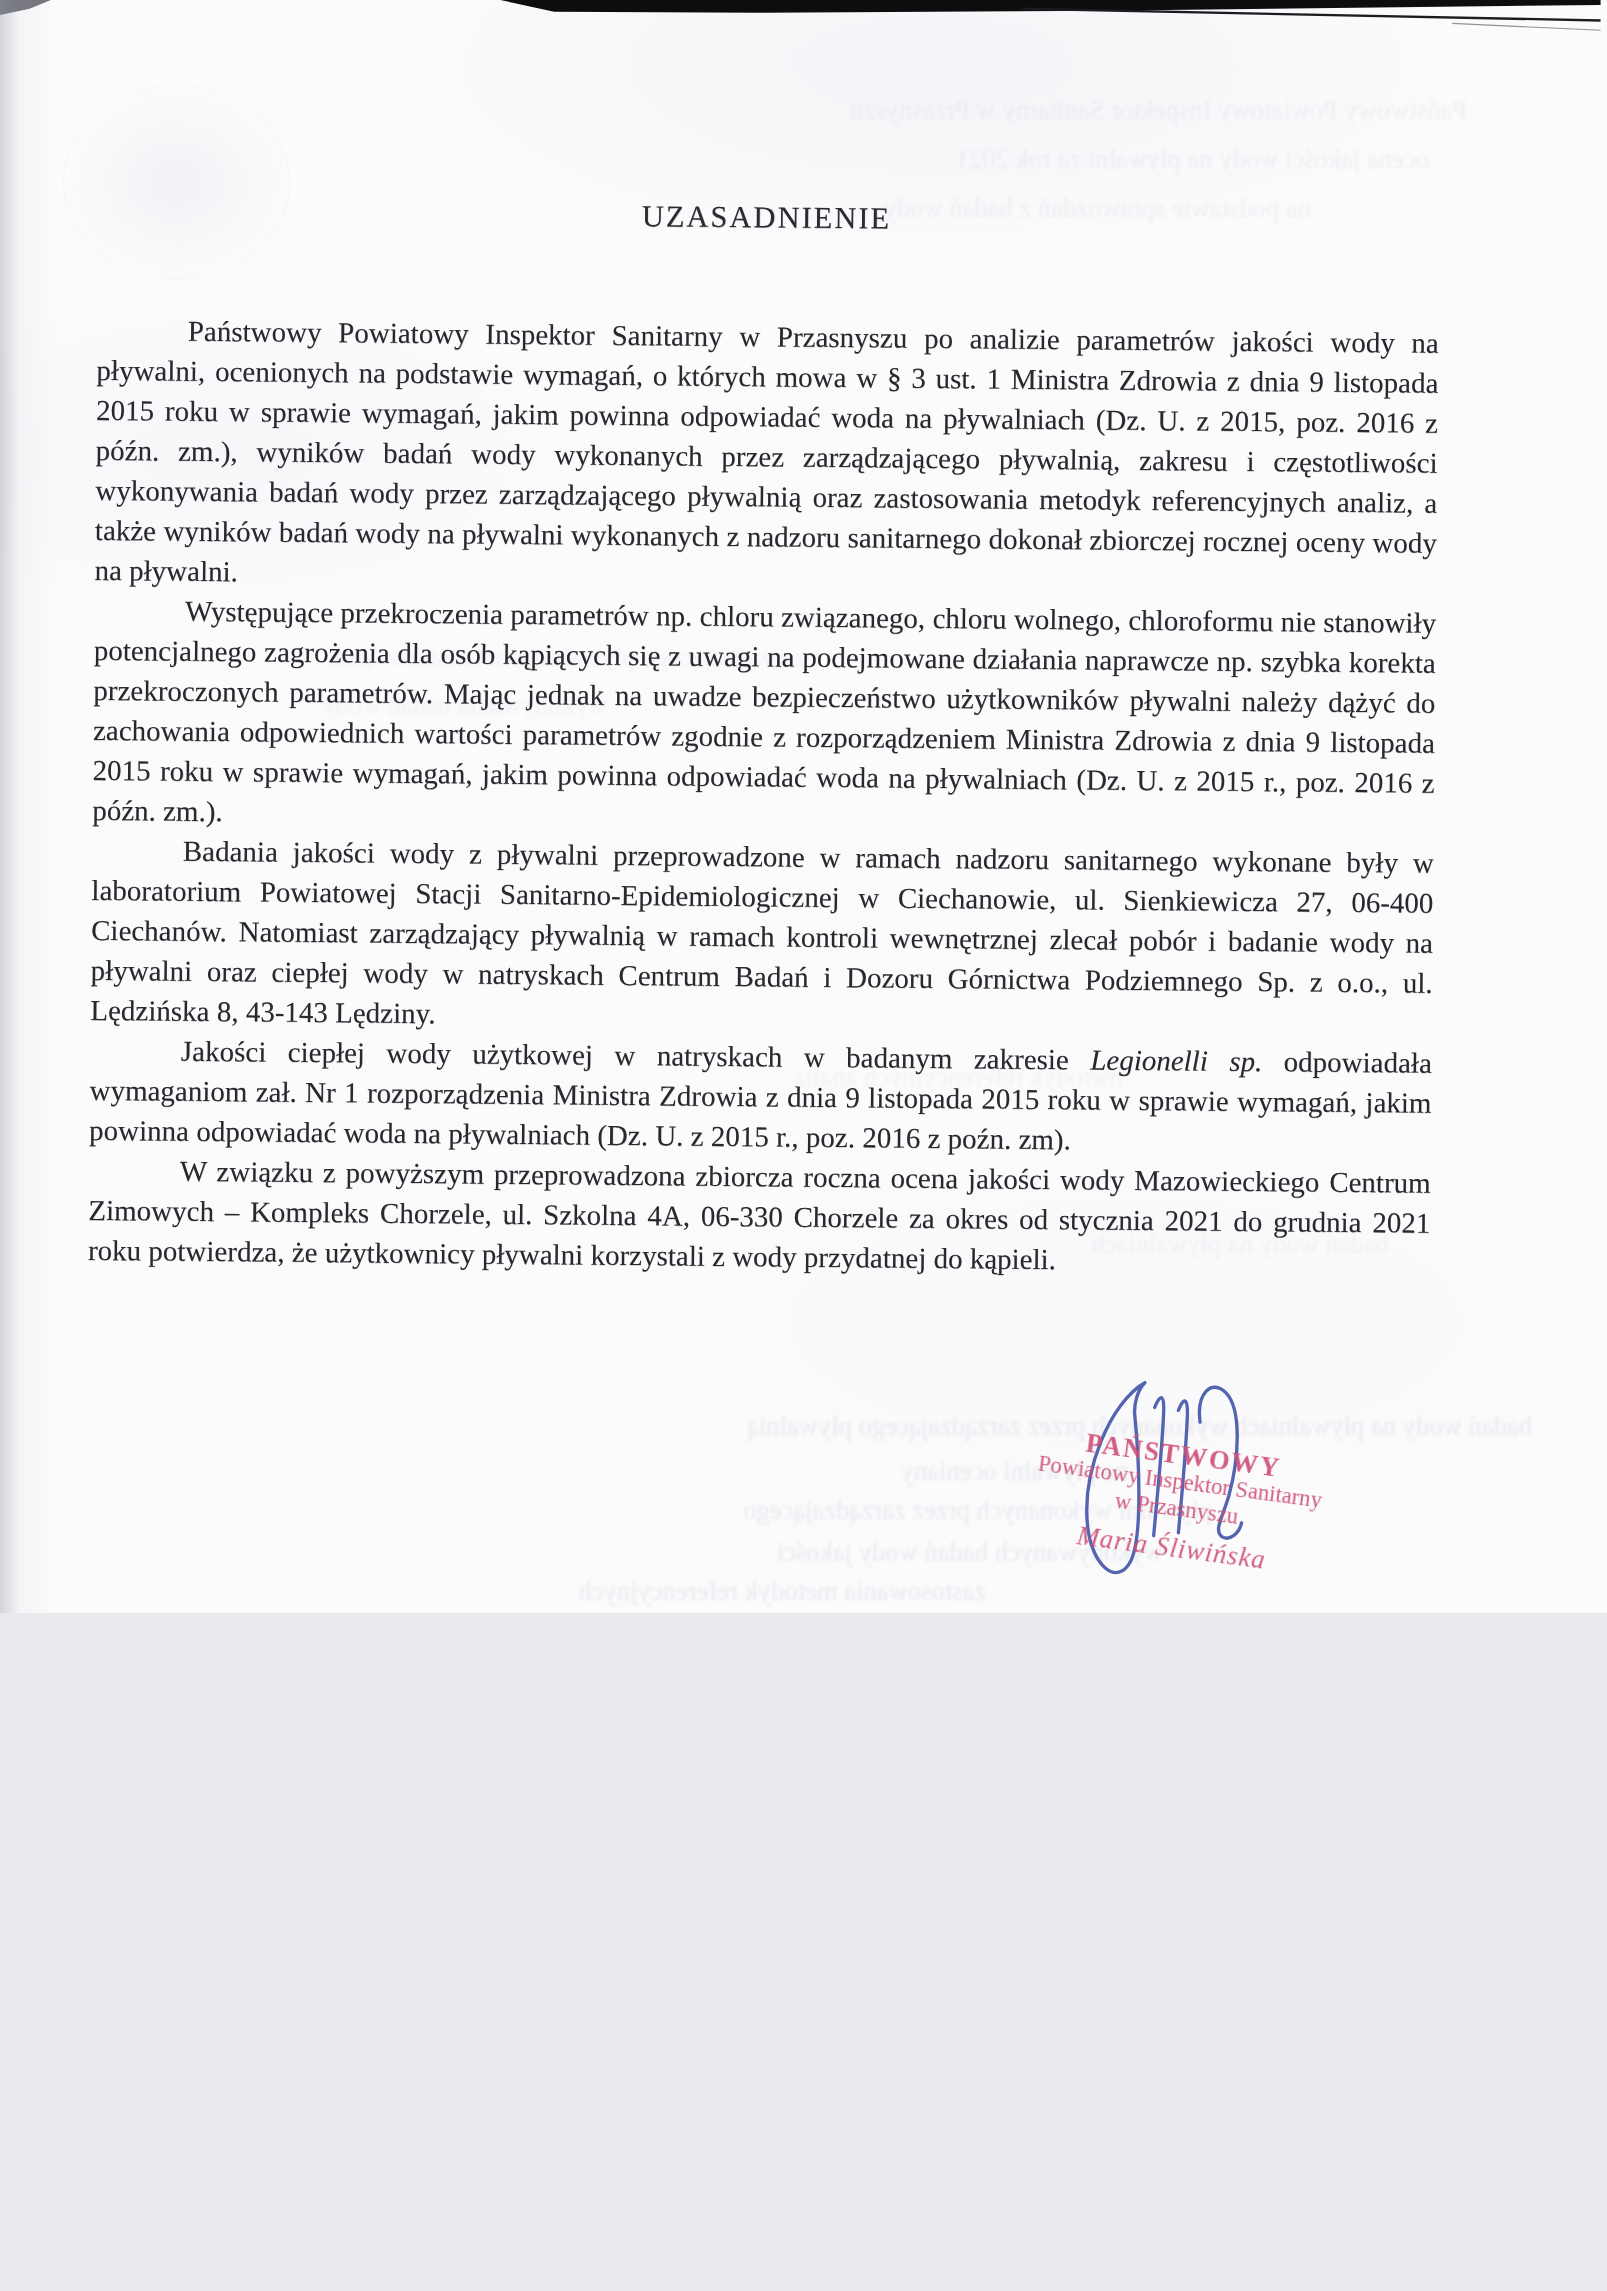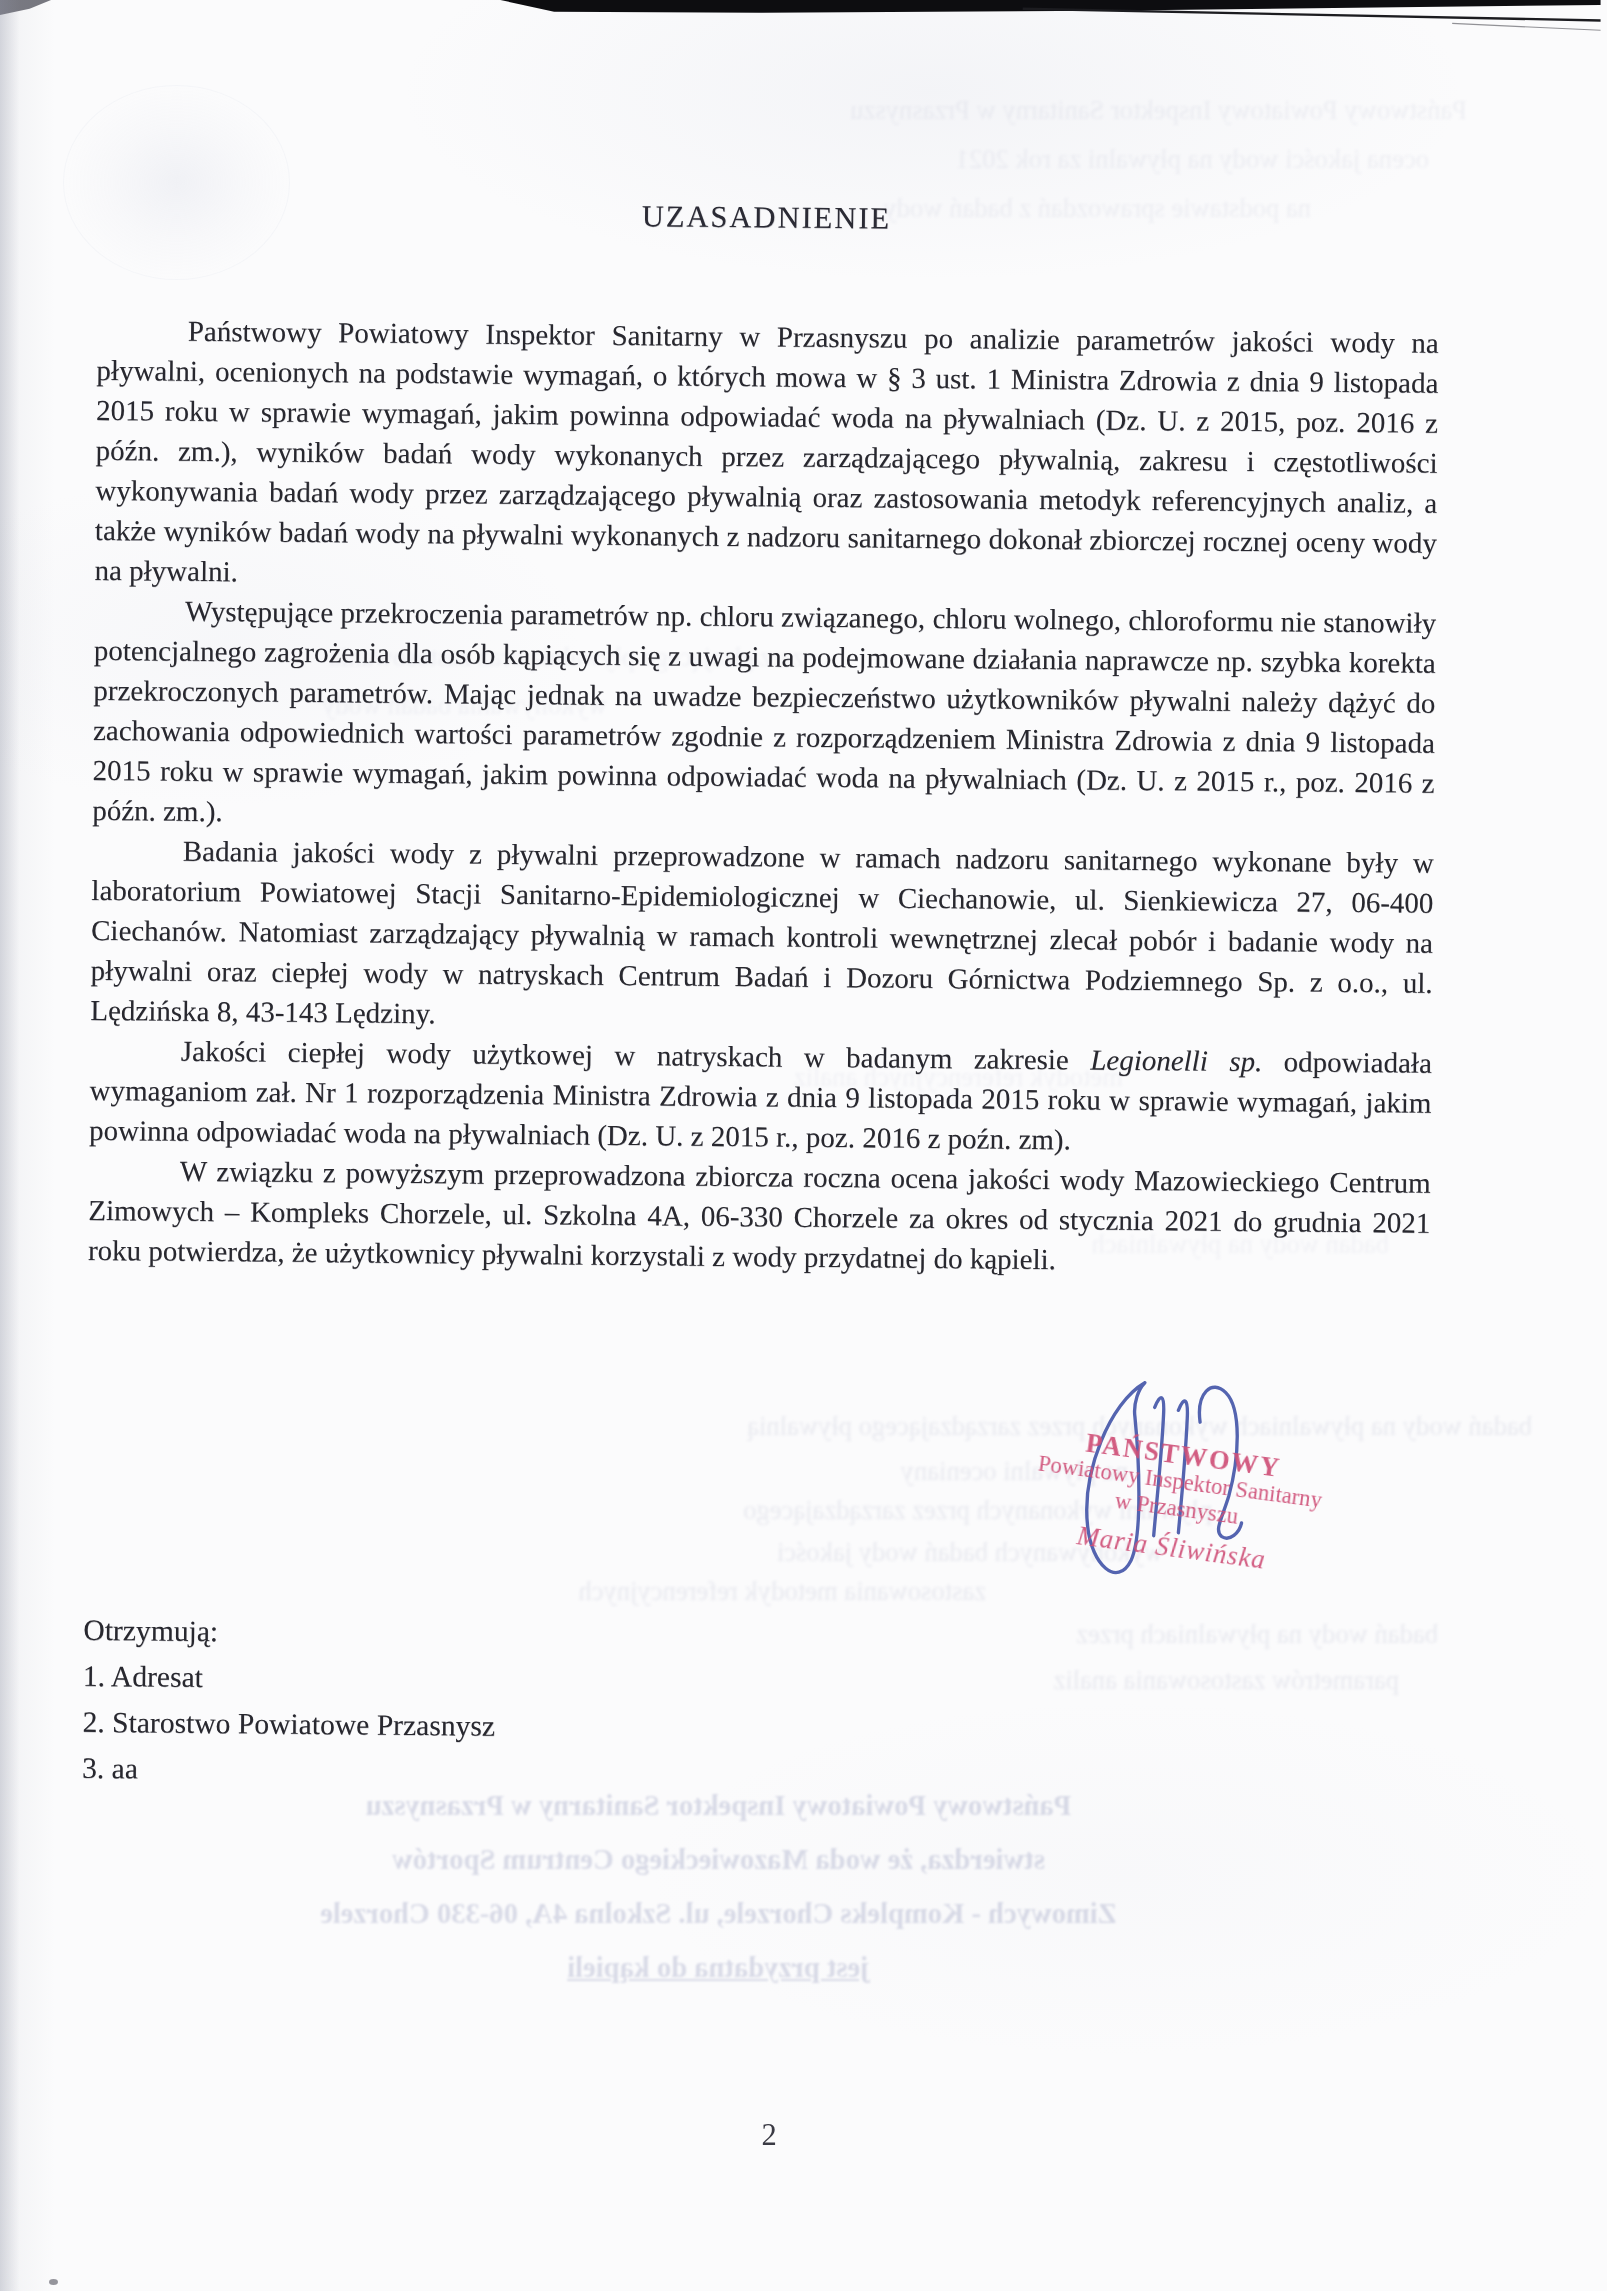--- a/index.html
+++ b/index.html
@@ -1,17 +1,17 @@
 <!DOCTYPE html>
 <html><head>
 <meta charset="utf-8">
 <style>
   html,body{margin:0;padding:0;background:#e9e9ee;}
   .page{
-    position:relative; width:1608px; height:2291px; overflow:hidden;
+    position:relative; width:1608px; height:1613px; overflow:hidden;
     background:
       radial-gradient(887px 315px at 58% 4%, rgba(203,208,222,.16), transparent 60%),
       radial-gradient(512px 236px at 14% 28%, rgba(208,212,224,.10), transparent 70%),
       radial-gradient(690px 256px at 70% 82%, rgba(208,212,224,.07), transparent 70%),
       #fbfbfc;
     font-family:"Liberation Serif","DejaVu Serif",serif;
     color:#26262e;
   }
   .left-shade{position:absolute;left:0;top:0;width:25.6px;height:100%;
     background:linear-gradient(to right, rgba(140,145,162,.30), rgba(140,145,162,0) 75%);}

